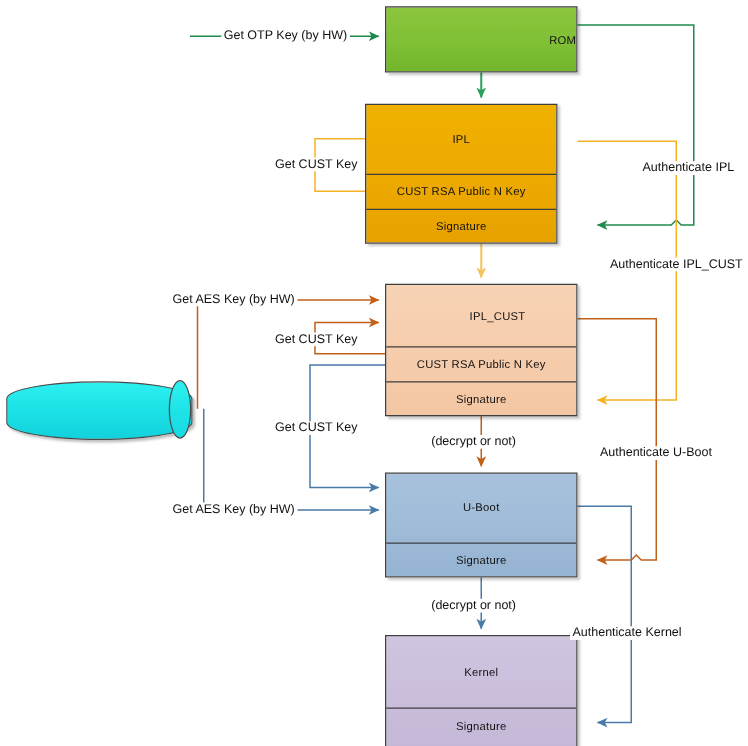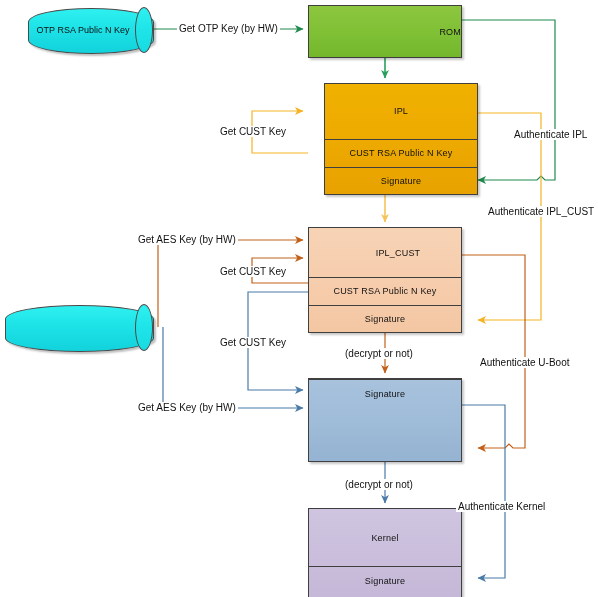--- a/index.html
+++ b/index.html
@@ -153,48 +153,44 @@
 
     <path d="M308,292 L248,292 L248,390 L303,390" fill="none" stroke="#4a7aa8" stroke-width="1.2" marker-end="url(#ah-blue)"></path>
 
     <path d="M163,327 L163,408 L303,408" fill="none" stroke="#4a7aa8" stroke-width="1.2" marker-end="url(#ah-blue)"></path>
 
     <path d="M385,462 L385,503" fill="none" stroke="#4a7aa8" stroke-width="1.2" marker-end="url(#ah-blue)"></path>
 
     <path d="M462,405 L505,405 L505,578 L478,578" fill="none" stroke="#4a7aa8" stroke-width="1.2" marker-end="url(#ah-blue)"></path>
   </svg>
 
-  <div class="cylinder" style="left:28px; top:8px; width:124px; height:44px;">
-    <div class="cyl-body"></div>
-    <div class="cyl-cap"></div>
-    <div class="cyl-label">OTP RSA Public N Key</div>
-  </div>
 
   <div class="cylinder" style="left:5px; top:305px; width:147px; height:45px;">
     <div class="cyl-body"></div>
     <div class="cyl-cap"></div>
   </div>
 
   <div class="node-box rom-box" style="left:308px; top:5px; width:154px; height:53px;">
     <div class="node-seg" style="flex:1;">ROM</div>
   </div>
 
-  <div class="node-box ipl-box" style="left:324px; top:83px; width:154px; height:112px;">
+  <div class="node-box ipl-box" style="left:292px; top:83px; width:154px; height:112px;">
     <div class="node-seg" style="height:56px;">IPL</div>
     <div class="node-seg seg-div" style="height:28px;">CUST RSA Public N Key</div>
     <div class="node-seg seg-div" style="height:28px;">Signature</div>
   </div>
 
   <div class="node-box iplcust-box" style="left:308px; top:227px; width:154px; height:106px;">
     <div class="node-seg" style="height:50px;margin-left:26px;">IPL_CUST</div>
     <div class="node-seg seg-div" style="height:28px;">CUST RSA Public N Key</div>
     <div class="node-seg seg-div" style="height:28px;">Signature</div>
   </div>
 
   <div class="node-box uboot-box" style="left:308px; top:378px; width:154px; height:84px;">
+    <div class="node-seg" style="height:56px;">U-Boot</div>
     <div class="node-seg seg-div" style="height:28px;">Signature</div>
   </div>
 
   <div class="node-box kernel-box" style="left:308px; top:508px; width:154px; height:110px;">
     <div class="node-seg" style="height:57px;">Kernel</div>
     <div class="node-seg seg-div" style="height:28px;">Signature</div>
   </div>
 
   <div class="edge-label" style="left:177px; top:23px;">Get OTP Key (by HW)</div>
 

